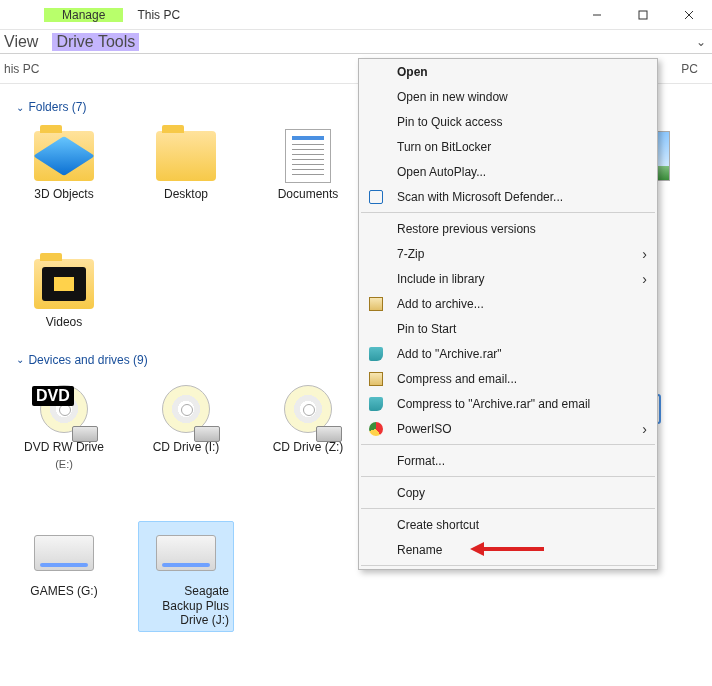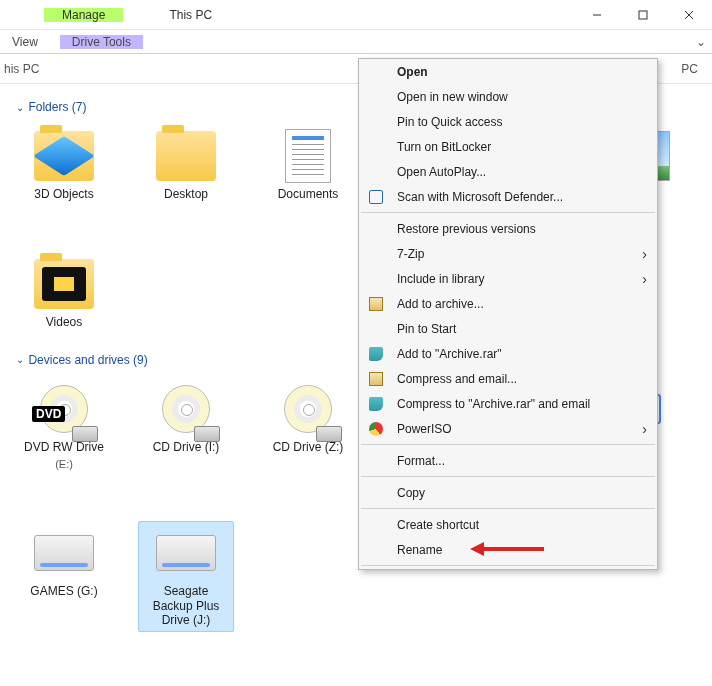--- a/index.html
+++ b/index.html
@@ -1,62 +1,62 @@
 <!DOCTYPE html>
 <html><head>
 <meta charset="utf-8">
 <style>
 * { margin: 0; padding: 0; box-sizing: border-box; font-family: "Segoe UI", Tahoma, sans-serif; font-size: 12px; }
 body { width: 712px; height: 686px; background: #fff; overflow: hidden; position: relative; }
 
 
-.titlebar { height: 30px; display: flex; align-items: center; background: #fff; border-bottom: 1px solid #e5e5e5; gap: 32px; }
+.titlebar { height: 30px; display: flex; align-items: center; background: #fff; border-bottom: 1px solid #e5e5e5; }
 .titlebar .manage-group { display: flex; flex-direction: column; align-items:center; padding: 0 18px; margin-left: 44px; background: #b8ff6b; font-size:11px; }
 .titlebar .manage-group .m1 { color:#333; }
 .titlebar .title { margin-left: 14px; color:#333; }
 .win-controls { margin-left:auto; display:flex; }
 .win-controls div { width:46px; height:30px; display:flex; align-items:center; justify-content:center; color:#333; }
 
 
 .ribbon { height: 24px; display:flex; align-items:center; background:#fff; border-bottom:1px solid #d0d0d0;}
-.ribbon .tab { padding:0 12px; color:#4a4a4a; font-size:12px;}
+.ribbon .tab { padding:0 4px; color:#4a4a4a; font-size:16px;}
 .drive-tools { color:#4a4a4a; padding:0 8px; background:#c4b5fd; margin-left:10px;}
 .ribbon .chev { margin-left:auto; margin-right:6px; color:#555; }
 
 
 .breadcrumb { height: 30px; display:flex; align-items:center; border-bottom:1px solid #e5e5e5; padding-left:4px;justify-content:flex-end;}
 .breadcrumb .loc { color:#555; }
 .breadcrumb .loc-right { margin-left:auto; margin-right:14px; color:#555; }
 
 
 .content { padding: 10px 16px; height: 600px; overflow:hidden; }
 .section-hdr { display:flex; align-items:center; color:#184e9a; font-size:12px; margin: 6px 0 10px 0; }
 .section-hdr .chev { margin-right:4px; font-size:10px; color:#184e9a;}
 .grid { display:flex; flex-wrap:wrap; gap: 23px 26px; }
 .item { width: 96px; display:flex; flex-direction:column; align-items:center; text-align:center; gap:4px; padding:4px; border:1px solid transparent; border-radius:2px; }
-.item.selected { background:#cce8ff; border:1px solid #99d1ff; }
+.item.selected { background:#cce8ff; border:1px solid #99d1ff;text-align:right; }
 .item .label { font-size:12px; color:#222; line-height:1.2; width:100%; word-wrap:break-word; }
 .item .sub { font-size:11px; color:#555; }
 
 
 .icon { width:60px; height:50px; position:relative; }
 .folder { background: linear-gradient(#ffe29c, #f7c948); border-radius:4px; }
 .folder::before { content:""; position:absolute; top:-6px; left:6px; width:22px; height:8px; background:#f7c948; border-radius:2px 2px 0 0;}
 .doc-page { background:#fff; border:1px solid #aaa; width:46px; height:54px; position:relative; }
 .doc-page::before { content:""; position:absolute; top:6px; left:6px; right:6px; height:4px; background:#4a90e2;}
 .doc-page::after { content:""; position:absolute; top:14px; left:6px; right:6px; bottom:6px; background:repeating-linear-gradient(#999 0 1px, transparent 1px 5px);}
 .cube3d { display:flex; align-items:center; justify-content:center; }
 .cube3d::after { content:""; width:36px; height:36px; background:linear-gradient(135deg,#68c7ff,#0a6ed1); transform:rotate(45deg) skew(-12deg,-12deg); border-radius:3px;}
 .film { background:#111; position:relative; display:flex; align-items:center; justify-content:center;}
 .film .strip { width:36px; height:26px; background:#ffd24b; border:6px solid #111; border-left-width:8px; border-right-width:8px;}
 .drive { width:66px; height:36px; background:linear-gradient(#f5f5f5,#d7d7d7); border:1px solid #aaa; border-radius:3px; position:relative; }
 .drive::after{ content:""; position:absolute; bottom:3px; left:5px; right:5px; height:4px; background:#6fa1ff; border-radius:2px;}
 .disc { width:48px; height:48px; border-radius:50%; background: radial-gradient(circle,#fff 0 8px, #ececec 8px 14px, #faf7d0 14px 100%); border:1px solid #bbb; position:relative;}
 .disc::after{ content:""; position:absolute; top:50%; left:50%; width:10px; height:10px; margin:-5px 0 0 -5px; border-radius:50%; background:#fff; border:1px solid #aaa;}
-.dvd-badge { position:absolute; left:-2px; top:24px; background:#000; color:#fff; font-size:12px; padding:1px 4px; border-radius:2px; font-weight:bold;}
+.dvd-badge { position:absolute; left:-2px; top:4px; background:#000; color:#fff; font-size:16px; padding:1px 4px; border-radius:2px; font-weight:bold;}
 .minidrive { width:26px; height:16px; background:linear-gradient(#e7e7e7,#bcbcbc); border:1px solid #888; position:absolute; bottom:-6px; right:-4px; border-radius:2px;}
 .pic { background:linear-gradient(#8ec9ff,#eaf6ff); border:1px solid #aaa; position:relative;}
 .pic::after { content:""; position:absolute; bottom:0; left:0; right:0; height:14px; background:linear-gradient(#7fbf7f,#3c8f3c);}
 .net { width:56px; height:44px; display:flex; align-items:center; justify-content:center;}
 .net::after { content:""; width:38px; height:26px; border:2px solid #4a90e2; border-radius:3px;}
 .icon-wrap { display:flex; align-items:center; justify-content:center; width:60px; height:54px; }
 
 
 .ctxmenu { position:absolute; left:358px; top:58px; width:300px; background:#f6f6f6; border:1px solid #b8b8b8; box-shadow:3px 3px 6px rgba(0,0,0,.25); z-index:50;}
 .ctxmenu .row { display:flex; align-items:center; height:25px; padding:0 28px 0 38px; color:#222; position:relative; }

